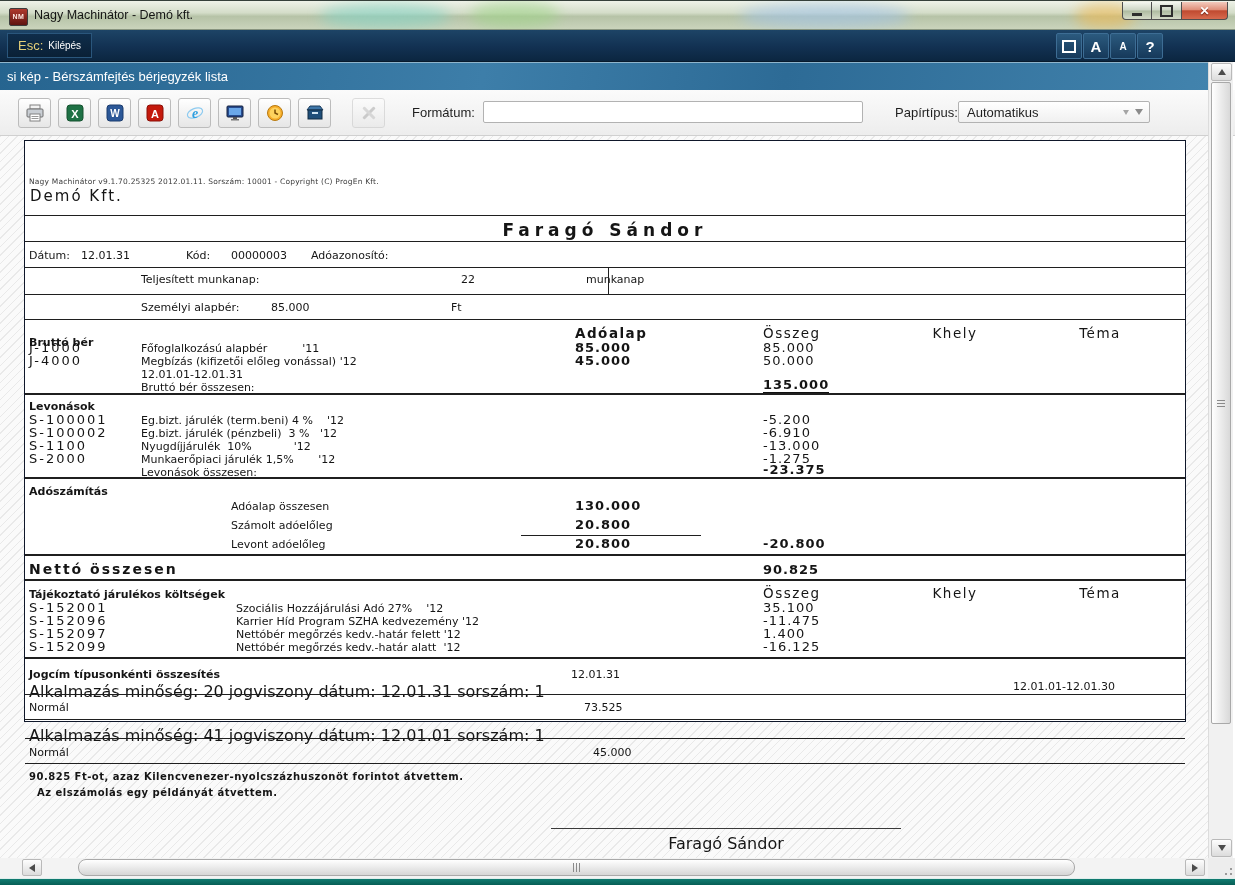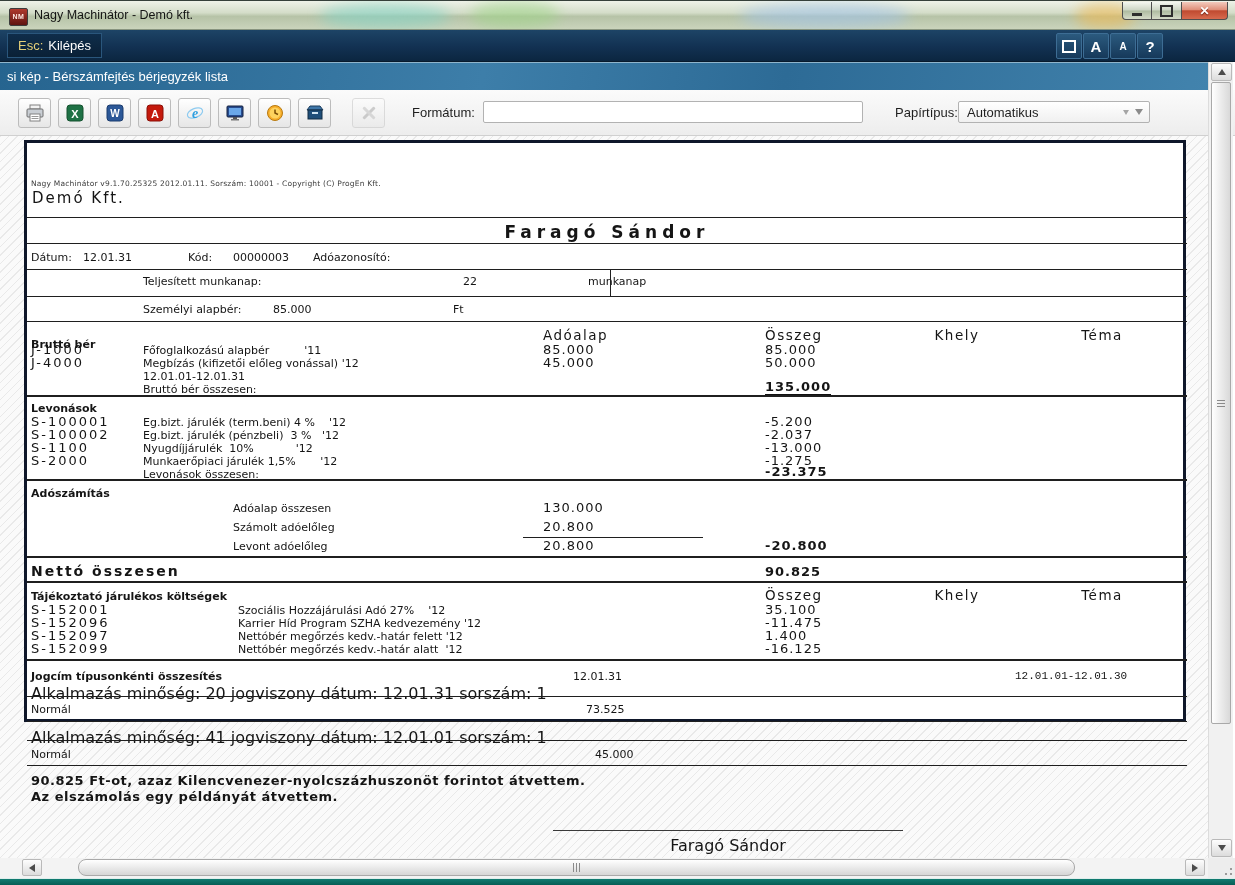--- a/index.html
+++ b/index.html
@@ -26,21 +26,21 @@
   .g-min{width:10px;height:3px;background:#2e2e2e;margin-top:7px;}
   .g-max{width:9px;height:8px;border:2px solid #2e2e2e;}
   .g-close{color:#fff;font-size:12px;font-weight:bold;text-shadow:0 1px 1px #6d1d0d;}
   
   .menubar{position:absolute;left:0;top:30px;width:1235px;height:32px;
     background:linear-gradient(180deg,#1d4466 0%,#123152 55%,#0b2640 100%);
     border-bottom:1px solid #081a2c;box-sizing:border-box;}
   .esc-chip{position:absolute;left:7px;top:3px;height:25px;padding:0 10px;display:flex;align-items:center;gap:5px;
     background:linear-gradient(180deg,#0f2d4a,#0a2036);border:1px solid #2a567c;box-sizing:border-box;}
   .esc-key{color:#e5d079;font-size:13px;}
-  .esc-label{color:#fdfdfd;font-size:13px;}
+  .esc-label{color:#fdfdfd;font-size:10px;}
   .menu-btns{position:absolute;top:3px;left:1056px;display:flex;gap:1px;}
   .mbtn{width:26px;height:26px;border:1px solid #3d6d94;border-radius:2px;box-sizing:border-box;
     background:linear-gradient(180deg,#2b5a7e,#16395a);color:#fff;
     display:flex;align-items:center;justify-content:center;}
   .g-square{width:10px;height:9px;border:2px solid #fff;}
   .g-A{font-size:15px;font-weight:bold;} .g-a{font-size:10px;font-weight:bold;} .g-q{font-size:15px;font-weight:bold;}
   .monitor-ic{position:absolute;left:1171px;top:35px;width:26px;height:17px;border:2px solid #2c2c2c;border-radius:2px;
     background:linear-gradient(180deg,#fbcf6d,#ef9c22);}
   .monitor-ic:after{content:"";position:absolute;left:8px;top:17px;width:6px;height:3px;background:#333;}
   .cyl-ic{position:absolute;left:1203px;top:34px;width:18px;height:22px;border-radius:8px/4px;
@@ -62,37 +62,37 @@
     box-sizing:border-box;background:#fff;font-size:13px;padding:0 6px;font-family:"Liberation Sans",sans-serif;}
   .t-select{position:absolute;left:958px;top:11px;width:192px;height:22px;border:1px solid #b2b2b2;border-radius:2px;
     box-sizing:border-box;background:linear-gradient(180deg,#ffffff,#f0f0f0);font-size:13px;display:flex;align-items:center;}
   .t-select .val{padding-left:8px;color:#1e1e1e;flex:1;}
   .tri{width:0;height:0;border-left:4px solid transparent;border-right:4px solid transparent;border-top:6px solid #8b8b8b;margin-right:6px;}
   .tri.small{border-left-width:3px;border-right-width:3px;border-top-width:5px;border-top-color:#a5a5a5;}
   
   .viewport{position:absolute;left:0;top:136px;width:1208px;height:722px;background:#fafafa;}
   .viewport .hatch{position:absolute;inset:0;
     background:repeating-linear-gradient(135deg,#e9e9e9 0 1px,transparent 1px 6px);}
-  .page{position:absolute;left:24px;top:4px;width:1162px;height:582px;background:#fff;border:3px solid #0f172a;box-sizing:border-box;}
+  .page{position:absolute;left:24px;top:4px;width:1162px;height:582px;background:#fff;border:1px solid #0f172a;box-sizing:border-box;}
   .d{position:absolute;color:#151515;font-family:"DejaVu Sans",sans-serif;white-space:nowrap;}
   .tiny{font-size:7.5px;color:#3c3c3c;letter-spacing:.2px;}
   .t11{font-size:11px;} .t10{font-size:16px;}
   .company{font-size:15px;letter-spacing:2px;}
   .name{font-size:17px;font-weight:bold;letter-spacing:5px;text-align:center;width:1160px;left:0;}
   .code{font-size:13px;letter-spacing:2px;}
   .num{font-size:13px;letter-spacing:1px;}
   .hdr{font-size:13.5px;letter-spacing:1.5px;}
   .sect{font-size:11px;font-weight:bold;}
   .b{font-weight:bold;}
   .pre{white-space:pre;}
   .ra{text-align:left;width:130px;}
-  .col-ado{left:516px;} .col-ossz{left:738px;}
+  .col-ado{left:550px;font-weight:bold;} .col-ossz{left:738px;}
   .cc{text-align:center;width:100px;}
   .netl{font-size:14px;font-weight:bold;letter-spacing:2px;}
-  .stmt{font-size:13px;font-weight:bold;letter-spacing:.5px;}
+  .stmt{font-size:10px;font-weight:bold;letter-spacing:.5px;}
   .usc{border-bottom:2px solid #111;padding-bottom:0px;}
   .hl{position:absolute;height:0;border-top:1px solid #1f1f1f;}
   .hl2{border-top-width:2px;}
   .vl{position:absolute;width:0;border-left:1px solid #1f1f1f;}
   
   .vscroll{position:absolute;left:1208px;top:62px;width:25px;height:796px;background:#f1f1f1;border-left:1px solid #dcdcdc;box-sizing:border-box;}
   .sbtn{position:absolute;background:linear-gradient(180deg,#fdfdfd,#dcdcdc);border:1px solid #b9b9b9;box-sizing:border-box;
     display:flex;align-items:center;justify-content:center;border-radius:2px;}
   .vthumb{position:absolute;left:2px;top:20px;width:20px;height:642px;border:1px solid #a9a9a9;border-radius:2px;box-sizing:border-box;
     background:linear-gradient(90deg,#ffffff,#d9d9d9);display:flex;align-items:center;justify-content:center;flex-direction:column;gap:2px;}
@@ -283,21 +283,21 @@
       <span class="d t11" style="left:116px;top:240px;">Bruttó bér összesen:</span>
       <span class="d num ra col-ossz b" style="top:236px;"><u class="usc" style="text-decoration:none;">135.000</u></span>
       <i class="hl hl2" style="left:0;top:252px;width:1160px;"></i>
 
       <span class="d sect" style="left:4px;top:259px;">Levonások</span>
       <span class="d code" style="left:4px;top:271px;">S-100001</span>
       <span class="d t11 pre" style="left:116px;top:273px;">Eg.bizt. járulék (term.beni) 4 %    '12</span>
       <span class="d num ra col-ossz" style="top:271px;">-5.200</span>
       <span class="d code" style="left:4px;top:284px;">S-100002</span>
       <span class="d t11 pre" style="left:116px;top:286px;">Eg.bizt. járulék (pénzbeli)  3 %   '12</span>
-      <span class="d num ra col-ossz" style="top:284px;">-2.037</span>
+      <span class="d num ra col-ossz" style="top:284px;">-6.910</span>
       <span class="d code" style="left:4px;top:297px;">S-1100</span>
       <span class="d t11 pre" style="left:116px;top:299px;">Nyugdíjjárulék  10%            '12</span>
       <span class="d num ra col-ossz" style="top:297px;">-13.000</span>
       <span class="d code" style="left:4px;top:310px;">S-2000</span>
       <span class="d t11 pre" style="left:116px;top:312px;">Munkaerőpiaci járulék 1,5%       '12</span>
       <span class="d num ra col-ossz" style="top:310px;">-1.275</span>
       <span class="d t11" style="left:116px;top:325px;">Levonások összesen:</span>
       <span class="d num ra col-ossz b" style="top:321px;"><u class="usc" style="text-decoration:none;">-23.375</u></span>
       <i class="hl hl2" style="left:0;top:336px;width:1160px;"></i>
 
@@ -329,34 +329,34 @@
       <span class="d code" style="left:4px;top:485px;">S-152097</span>
       <span class="d t11 pre" style="left:211px;top:487px;">Nettóbér megőrzés kedv.-határ felett '12</span>
       <span class="d num ra col-ossz" style="top:485px;">1.400</span>
       <span class="d code" style="left:4px;top:498px;">S-152099</span>
       <span class="d t11 pre" style="left:211px;top:500px;">Nettóbér megőrzés kedv.-határ alatt  '12</span>
       <span class="d num ra col-ossz" style="top:498px;">-16.125</span>
       <i class="hl hl2" style="left:0;top:516px;width:1160px;"></i>
 
       <span class="d sect" style="left:4px;top:527px;">Jogcím típusonkénti összesítés</span>
       <span class="d t11" style="left:546px;top:527px;">12.01.31</span>
-      <span class="d t11" style="left:988px;top:527px;font-family:Liberation Mono, monospace;">12.01.01-12.01.30</span>
+      <span class="d t11" style="left:988px;top:539px;">12.01.01-12.01.30</span>
       <span class="d t10" style="left:4px;top:541px;">Alkalmazás minőség: 20 jogviszony dátum: 12.01.31 sorszám:  1</span>
       <i class="hl" style="left:0;top:553px;width:1160px;"></i>
       <span class="d t11" style="left:4px;top:560px;">Normál</span>
       <span class="d t11" style="left:559px;top:560px;">73.525</span>
       <i class="hl" style="left:0;top:578px;width:1160px;"></i>
       <span class="d t10" style="left:4px;top:585px;">Alkalmazás minőség: 41 jogviszony dátum: 12.01.01 sorszám:  1</span>
       <i class="hl" style="left:0;top:597px;width:1160px;"></i>
       <span class="d t11" style="left:4px;top:605px;">Normál</span>
       <span class="d t11" style="left:568px;top:605px;">45.000</span>
       <i class="hl" style="left:0;top:622px;width:1160px;"></i>
 
       <span class="d stmt" style="left:4px;top:630px;">90.825 Ft-ot, azaz Kilencvenezer-nyolcszázhuszonöt forintot átvettem.</span>
-      <span class="d stmt" style="left:4px;top:646px;">Az elszámolás egy példányát átvettem.</span>
+      <span class="d stmt" style="left:12px;top:646px;">Az elszámolás egy példányát átvettem.</span>
       <i class="hl" style="left:526px;top:687px;width:350px;border-top-color:#3a3a3a;"></i>
       <span class="d t10 cc" style="left:601px;top:693px;width:200px;">Faragó Sándor</span>
 
     </div>
   </div>
 
   <div class="vscroll">
     <div class="sbtn" style="left:2px;top:1px;width:21px;height:18px;">
         <span class="arr up"></span>
       </div>

